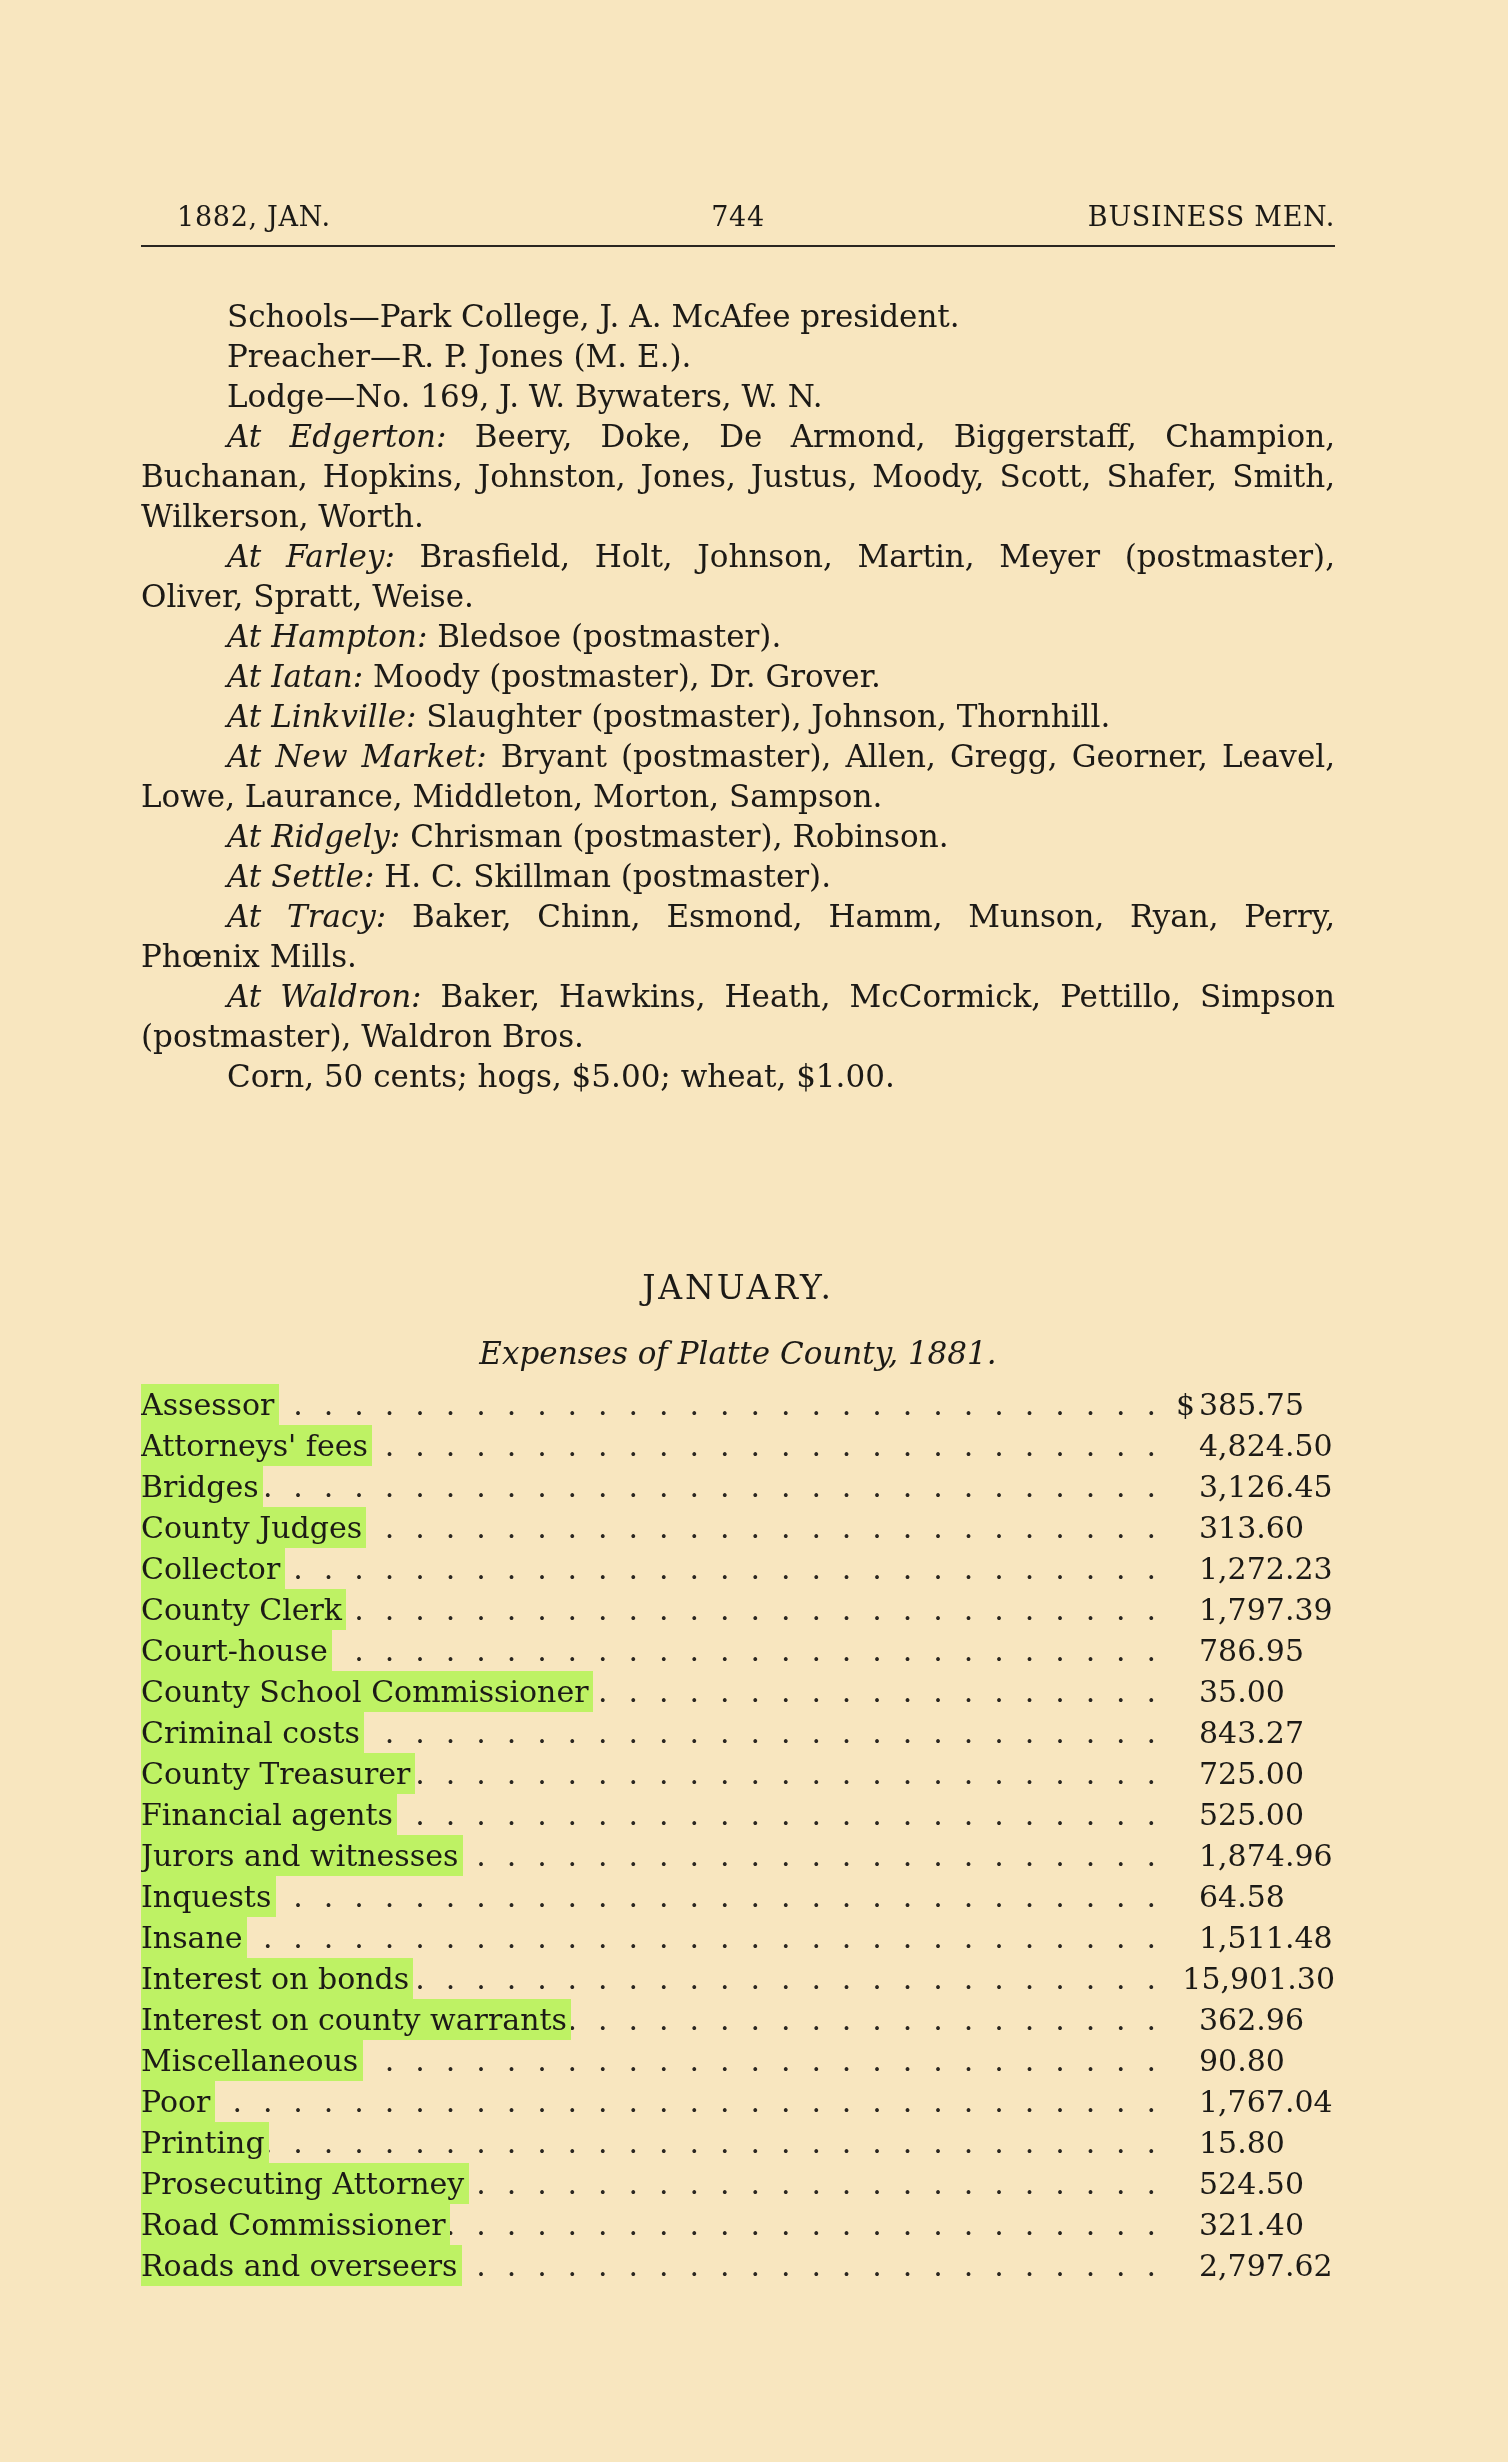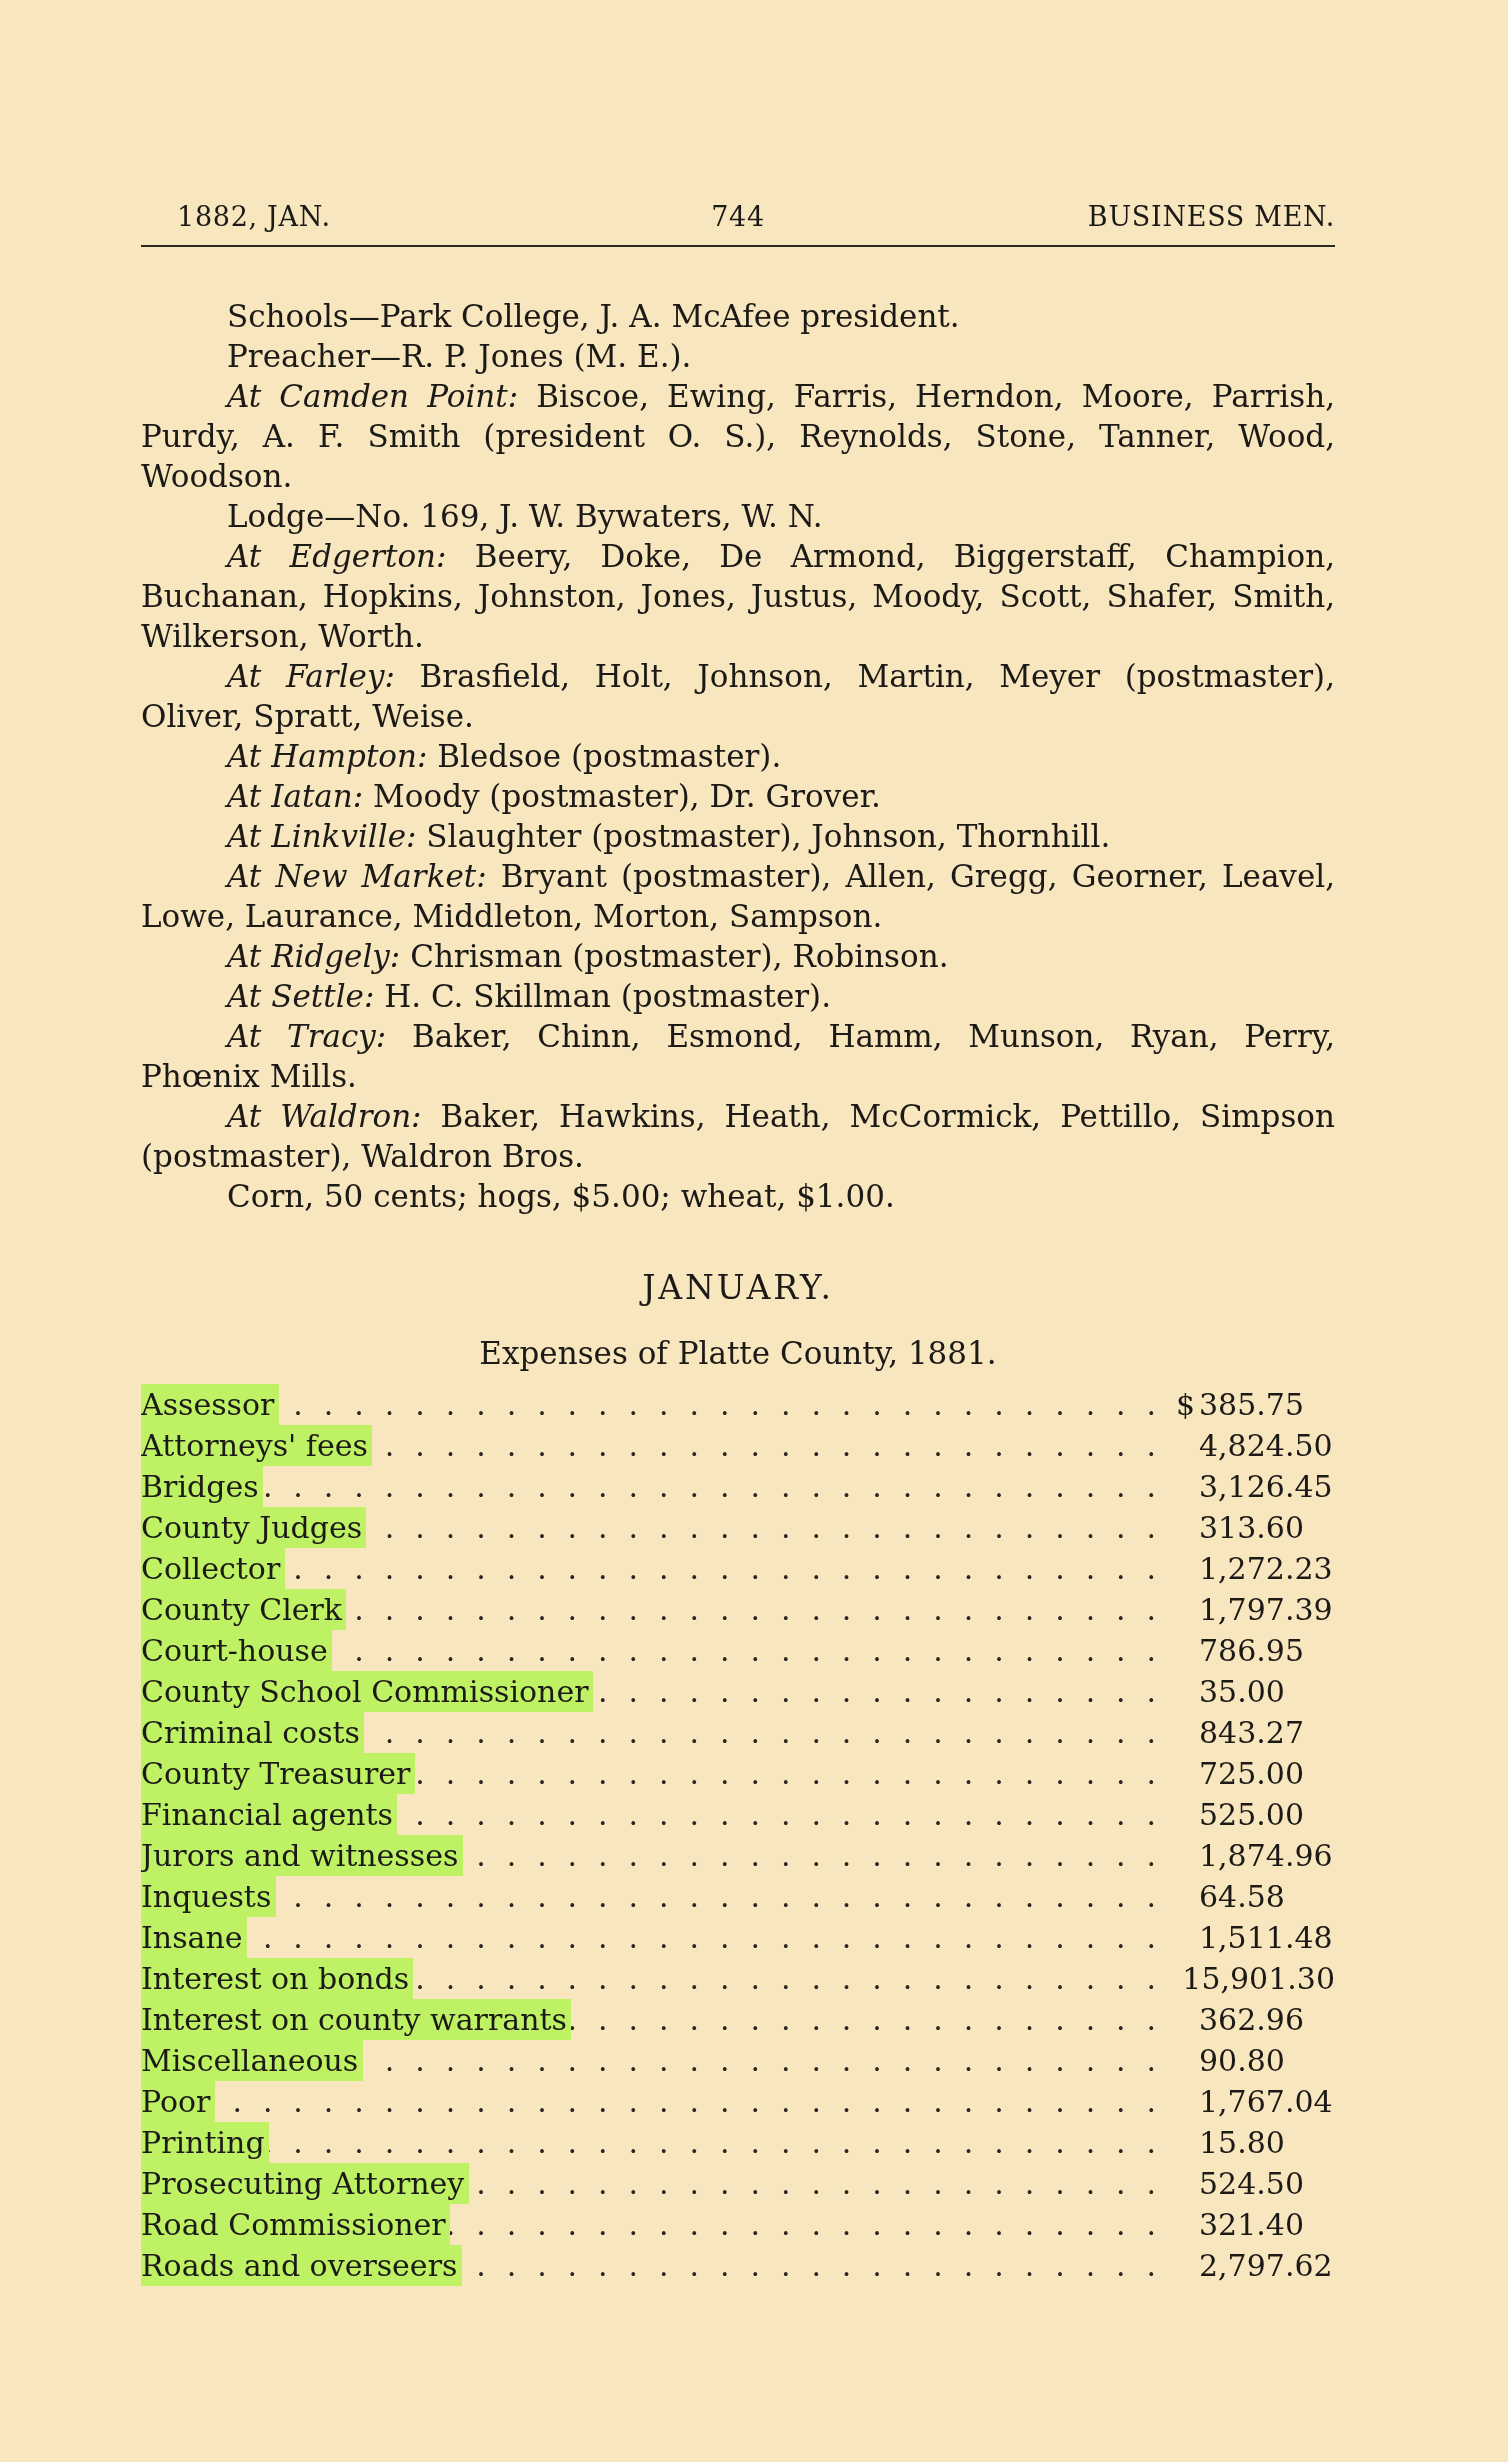--- a/index.html
+++ b/index.html
@@ -66,20 +66,21 @@
       font-size: 33px;
       letter-spacing: 2.9px;
     }
     .table-title {
       position: absolute;
       top: 1335px;
       left: 0;
       width: 1194px;
       text-align: center;
       font-size: 31px;
+      font-style: italic;
     }
     .expenses {
       position: absolute;
       top: 1384px;
       left: 0;
       width: 1194px;
       font-size: 30px;
       line-height: 41px;
     }
     .row {
@@ -131,21 +132,20 @@
   <div class="running-head">
     <span class="left">1882, JAN.</span>
     <span class="center">744</span>
     <span class="right">BUSINESS MEN.</span>
   </div>
   <div class="head-rule"></div>
 
   <div class="body-text" id="paragraphs">
       <p class="para"><span>Schools—Park College, J. A. McAfee president.</span></p>
       <p class="para"><span>Preacher—R. P. Jones (M. E.).</span></p>
-      <p class="para"><span class="place">At Camden Point:</span><span> Biscoe, Ewing, Farris, Herndon, Moore, Parrish, Purdy, A. F. Smith (president O. S.), Reynolds, Stone, Tanner, Wood, Woodson.</span></p>
       <p class="para"><span>Lodge—No. 169, J. W. Bywaters, W. N.</span></p>
       <p class="para"><span class="place">At Edgerton:</span><span> Beery, Doke, De Armond, Biggerstaff, Champion, Buchanan, Hopkins, Johnston, Jones, Justus, Moody, Scott, Shafer, Smith, Wilkerson, Worth.</span></p>
       <p class="para"><span class="place">At Farley:</span><span> Brasfield, Holt, Johnson, Martin, Meyer (postmaster), Oliver, Spratt, Weise.</span></p>
       <p class="para"><span class="place">At Hampton:</span><span> Bledsoe (postmaster).</span></p>
       <p class="para"><span class="place">At Iatan:</span><span> Moody (postmaster), Dr. Grover.</span></p>
       <p class="para"><span class="place">At Linkville:</span><span> Slaughter (postmaster), Johnson, Thornhill.</span></p>
       <p class="para"><span class="place">At New Market:</span><span> Bryant (postmaster), Allen, Gregg, Georner, Leavel, Lowe, Laurance, Middleton, Morton, Sampson.</span></p>
       <p class="para"><span class="place">At Ridgely:</span><span> Chrisman (postmaster), Robinson.</span></p>
       <p class="para"><span class="place">At Settle:</span><span> H. C. Skillman (postmaster).</span></p>
       <p class="para"><span class="place">At Tracy:</span><span> Baker, Chinn, Esmond, Hamm, Munson, Ryan, Perry, Phœnix Mills.</span></p>

